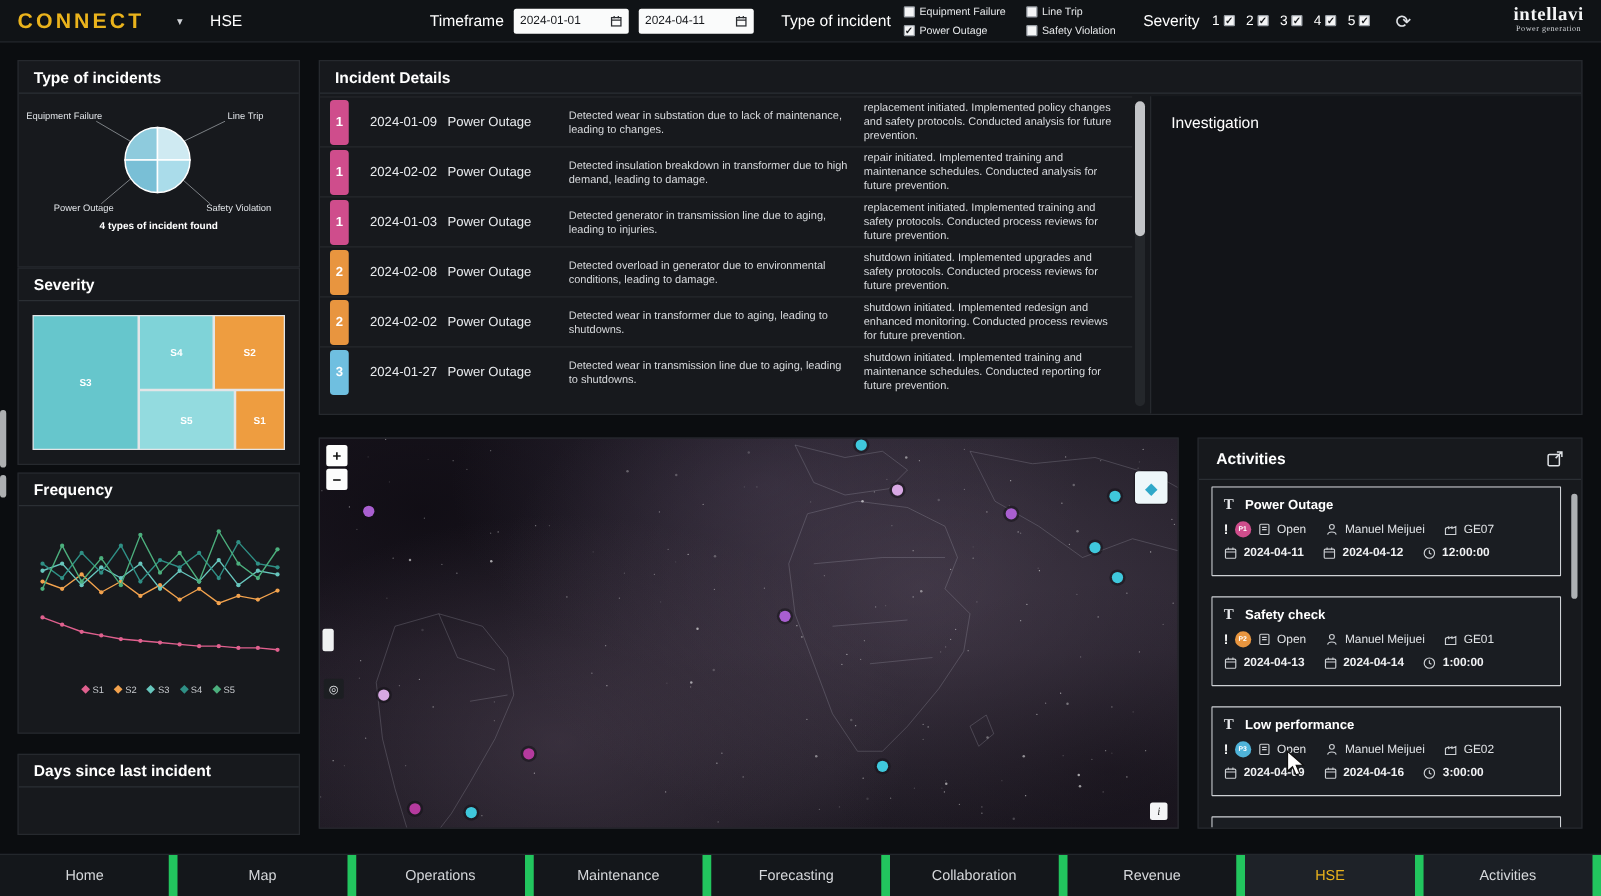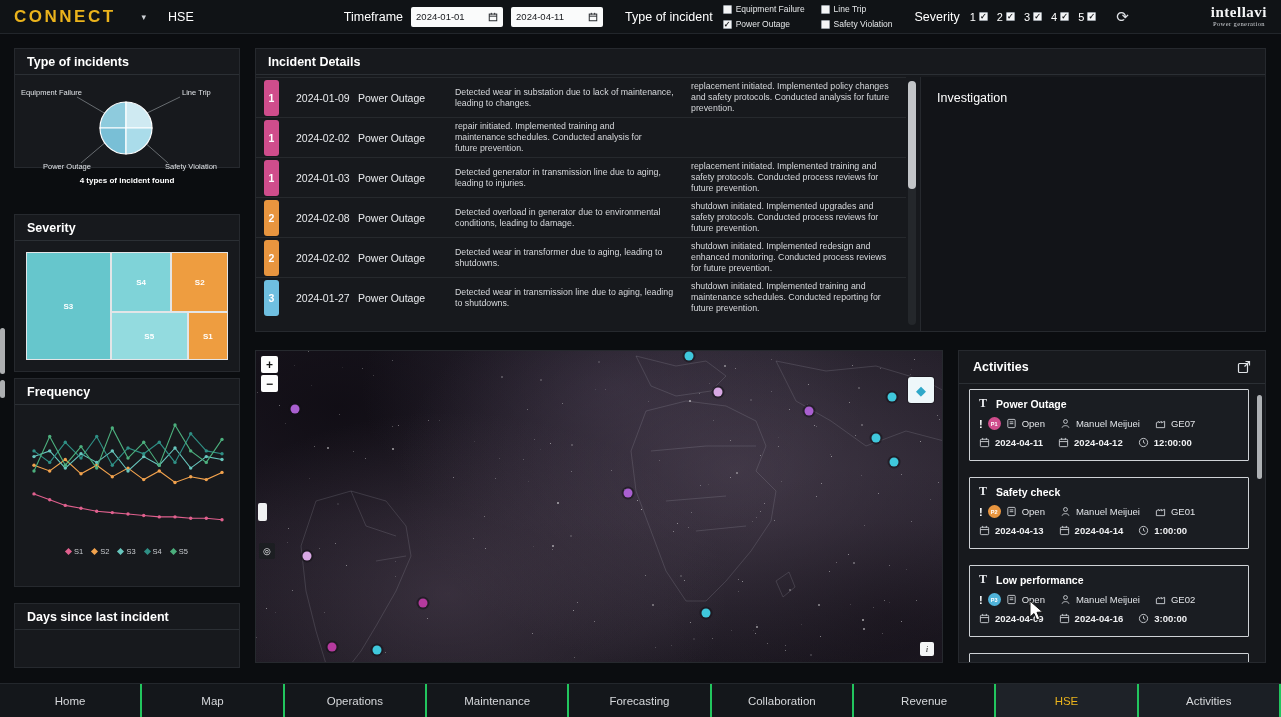--- a/index.html
+++ b/index.html
@@ -26,21 +26,21 @@
   .refresh{font-size:15px;color:#dfe2e6;margin-left:20px;cursor:pointer}
   .brand{margin-left:auto;text-align:center;font-family:"Liberation Serif",serif;line-height:1}
   .brand-name{font-size:15px;font-weight:bold;letter-spacing:.5px;color:#f4f5f6}
   .brand-sub{font-size:6.5px;color:#cfd2d6;letter-spacing:.4px;margin-top:1px}
 
   
   .panel{position:absolute;background:#17191d;border:1px solid #26292e}
   .panel-h{height:26px;line-height:26px;padding:0 12px;font-size:12.5px;font-weight:bold;color:#fff;border-bottom:1px solid #2b2f34}
 
   
-  .p-types{left:14px;top:48px;width:226px;height:120px}
+  .p-types{left:14px;top:48px;width:226px;height:166px}
   .pie-svg{display:block;margin-top:4px}
   .pie-lab{font-size:7.5px;fill:#dfe2e6}
   .pie-line{stroke:#8a8f94;stroke-width:.7}
   .pie-caption{text-align:center;font-size:8px;font-weight:bold;color:#fff;margin-top:1px}
 
   .p-sev{left:14px;top:214px;width:226px;height:158px}
   .treemap{position:relative;width:202px;height:108px;margin:11px auto 0;background:#e3e5e7}
   .tm-block{position:absolute;display:flex;align-items:center;justify-content:center}
   .tm-label{font-size:8px;font-weight:bold;color:#fff}
 
@@ -105,21 +105,21 @@
   .excl{font-weight:bold;font-size:11px;color:#fff}
   .pbadge{width:13px;height:13px;border-radius:50%;font-size:5.5px;font-weight:bold;color:#fff;display:flex;align-items:center;justify-content:center;flex:none}
   .act-name{max-width:64px;white-space:nowrap;overflow:hidden;color:#dfe2e6}
   .act-r3{display:flex;align-items:center;gap:5px;margin-top:7px;font-size:9.5px;font-weight:bold;color:#f0f1f3}
   .ic{display:inline-flex;align-items:center}
   .gl{margin-left:10px}
   .act-scroll{position:absolute;right:3px;top:44px;width:5px;height:84px;background:#aeb1b4;border-radius:3px;cursor:grab}
 
   
   .nav{position:absolute;left:0;top:683px;width:1281px;height:34px;background:#14171b;border-top:1px solid #23272c;display:flex}
-  .tab{flex:1;display:flex;align-items:center;justify-content:center;font-size:11.5px;color:#d6d8db;border-right:2px solid #22c55e;cursor:pointer}
+  .tab{flex:1;display:flex;align-items:center;justify-content:center;font-size:11.5px;color:#d6d8db;border-right:7px solid #22c55e;cursor:pointer}
   .tab.active{color:#eab31c;background:#1e2228}
   .tab.hl{background:#1b1f25}
 
   .edge-pill{position:absolute;left:0;width:5px;background:#caccce;border-radius:3px;opacity:.85;z-index:6;cursor:grab}
   .cursor{position:absolute;left:1028px;top:600px;z-index:50;pointer-events:none}
 </style>
 </head>
 <body>
 
 <div class="app">
@@ -360,20 +360,21 @@
             <div class="c-type cell">Power Outage</div>
             <div class="c-desc cell-sm">Detected wear in substation due to lack of maintenance, leading to changes.</div>
             <div class="c-act cell-sm">replacement initiated. Implemented policy changes and safety protocols. Conducted analysis for future prevention.</div>
           </div>
           <div class="t-row">
             <div class="c-sev">
               <span class="badge" style="background: rgb(207, 77, 140);">1</span>
             </div>
             <div class="c-date cell">2024-02-02</div>
             <div class="c-type cell">Power Outage</div>
+            <div class="c-desc cell-sm">Detected insulation breakdown in transformer due to high demand, leading to damage.</div>
             <div class="c-act cell-sm">repair initiated. Implemented training and maintenance schedules. Conducted analysis for future prevention.</div>
           </div>
           <div class="t-row">
             <div class="c-sev">
               <span class="badge" style="background: rgb(207, 77, 140);">1</span>
             </div>
             <div class="c-date cell">2024-01-03</div>
             <div class="c-type cell">Power Outage</div>
             <div class="c-desc cell-sm">Detected generator in transmission line due to aging, leading to injuries.</div>
             <div class="c-act cell-sm">replacement initiated. Implemented training and safety protocols. Conducted process reviews for future prevention.</div>

